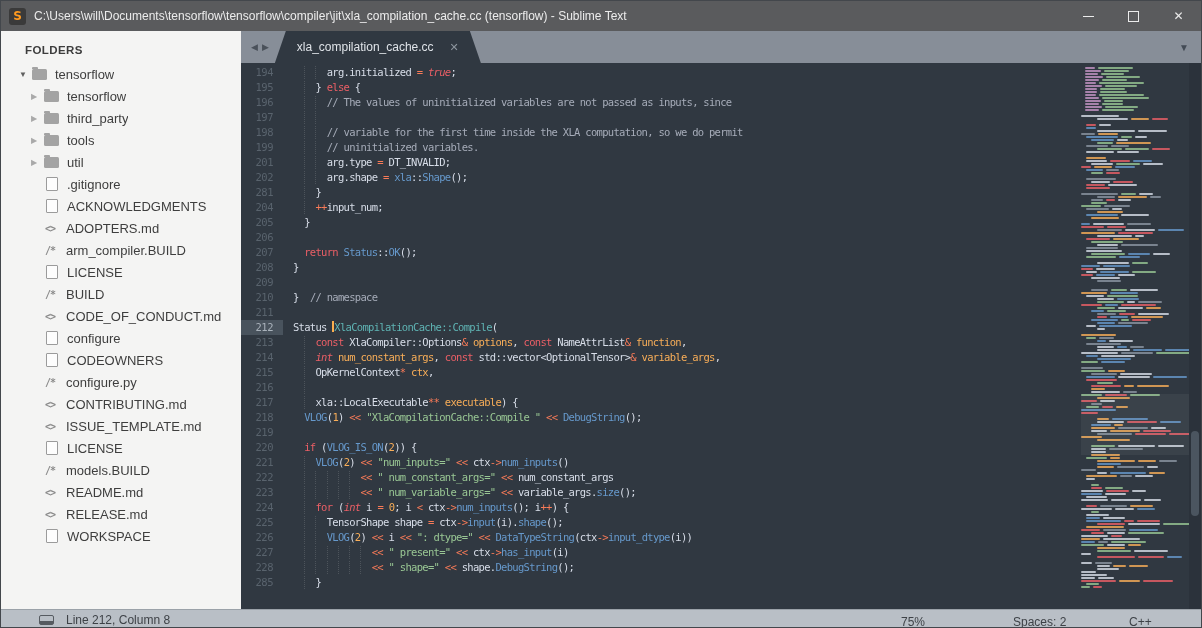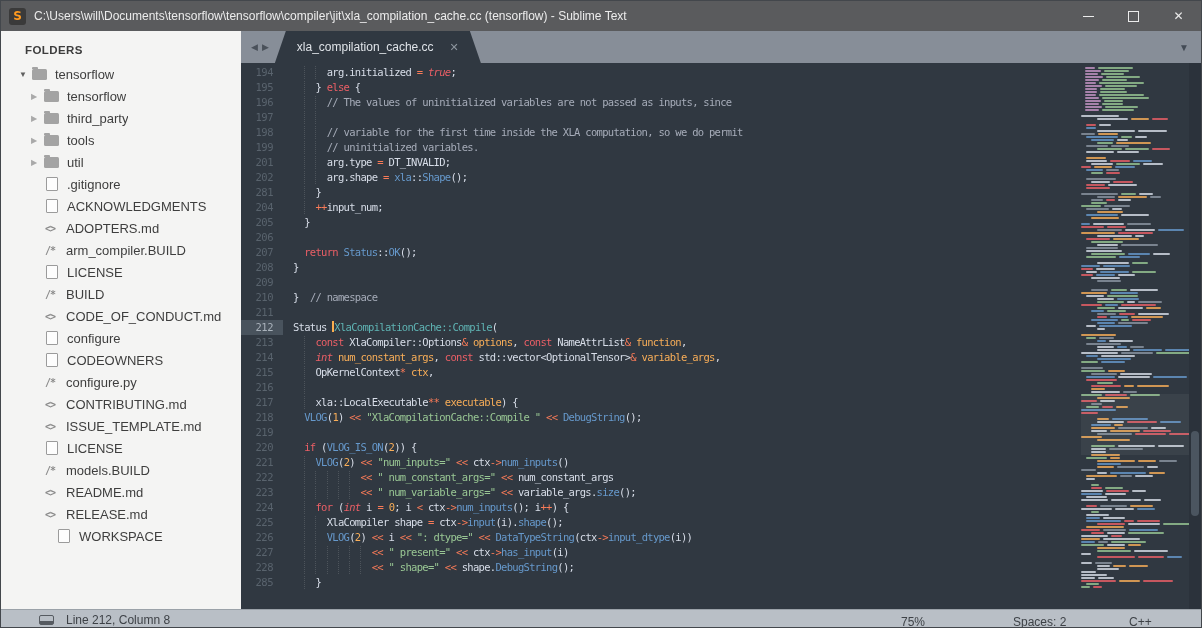--- a/index.html
+++ b/index.html
@@ -184,21 +184,21 @@
             <span class="tree-label">models.BUILD</span>
           </div>
           <div class="tree-row" style="padding-left: 44px;">
             <span class="glyph-icon">&lt;&gt;</span>
             <span class="tree-label">README.md</span>
           </div>
           <div class="tree-row" style="padding-left: 44px;">
             <span class="glyph-icon">&lt;&gt;</span>
             <span class="tree-label">RELEASE.md</span>
           </div>
-          <div class="tree-row" style="padding-left: 56px;">
+          <div class="tree-row" style="padding-left: 44px;">
             <span class="file-icon"></span>
             <span class="tree-label">WORKSPACE</span>
           </div>
         </div>
     </div>
 
     <div class="editor-col">
 
       <div class="tabbar">
         <div class="tab-nav">
@@ -363,21 +363,21 @@
             </div>
             <div class="code-row">
               <span class="gutter">224</span>
               <i class="guide" style="left: 63.24px;"></i>
               <span class="line-text"><span class="tk-d">    </span><span class="tk-k">for</span><span class="tk-d"> (</span><span class="tk-ki">int</span><span class="tk-d"> i </span><span class="tk-o">=</span><span class="tk-d"> </span><span class="tk-n">0</span><span class="tk-d">; i </span><span class="tk-o">&lt;</span><span class="tk-d"> ctx</span><span class="tk-o">-&gt;</span><span class="tk-f">num_inputs</span><span class="tk-d">(); i</span><span class="tk-o">++</span><span class="tk-d">) {</span></span>
             </div>
             <div class="code-row">
               <span class="gutter">225</span>
               <i class="guide" style="left: 63.24px;"></i>
               <i class="guide" style="left: 74.48px;"></i>
-              <span class="line-text"><span class="tk-d">      XlaCompiler shape </span><span class="tk-o">=</span><span class="tk-d"> ctx</span><span class="tk-o">-&gt;</span><span class="tk-f">input</span><span class="tk-d">(i).</span><span class="tk-f">shape</span><span class="tk-d">();</span></span>
+              <span class="line-text"><span class="tk-d">      TensorShape shape </span><span class="tk-o">=</span><span class="tk-d"> ctx</span><span class="tk-o">-&gt;</span><span class="tk-f">input</span><span class="tk-d">(i).</span><span class="tk-f">shape</span><span class="tk-d">();</span></span>
             </div>
             <div class="code-row">
               <span class="gutter">226</span>
               <i class="guide" style="left: 63.24px;"></i>
               <i class="guide" style="left: 74.48px;"></i>
               <span class="line-text"><span class="tk-d">      </span><span class="tk-f">VLOG</span><span class="tk-d">(</span><span class="tk-n">2</span><span class="tk-d">) </span><span class="tk-o">&lt;&lt;</span><span class="tk-d"> i </span><span class="tk-o">&lt;&lt;</span><span class="tk-d"> </span><span class="tk-s">": dtype="</span><span class="tk-d"> </span><span class="tk-o">&lt;&lt;</span><span class="tk-d"> </span><span class="tk-f">DataTypeString</span><span class="tk-d">(ctx</span><span class="tk-o">-&gt;</span><span class="tk-f">input_dtype</span><span class="tk-d">(i))</span></span>
             </div>
             <div class="code-row">
               <span class="gutter">227</span>
               <i class="guide" style="left: 63.24px;"></i>

